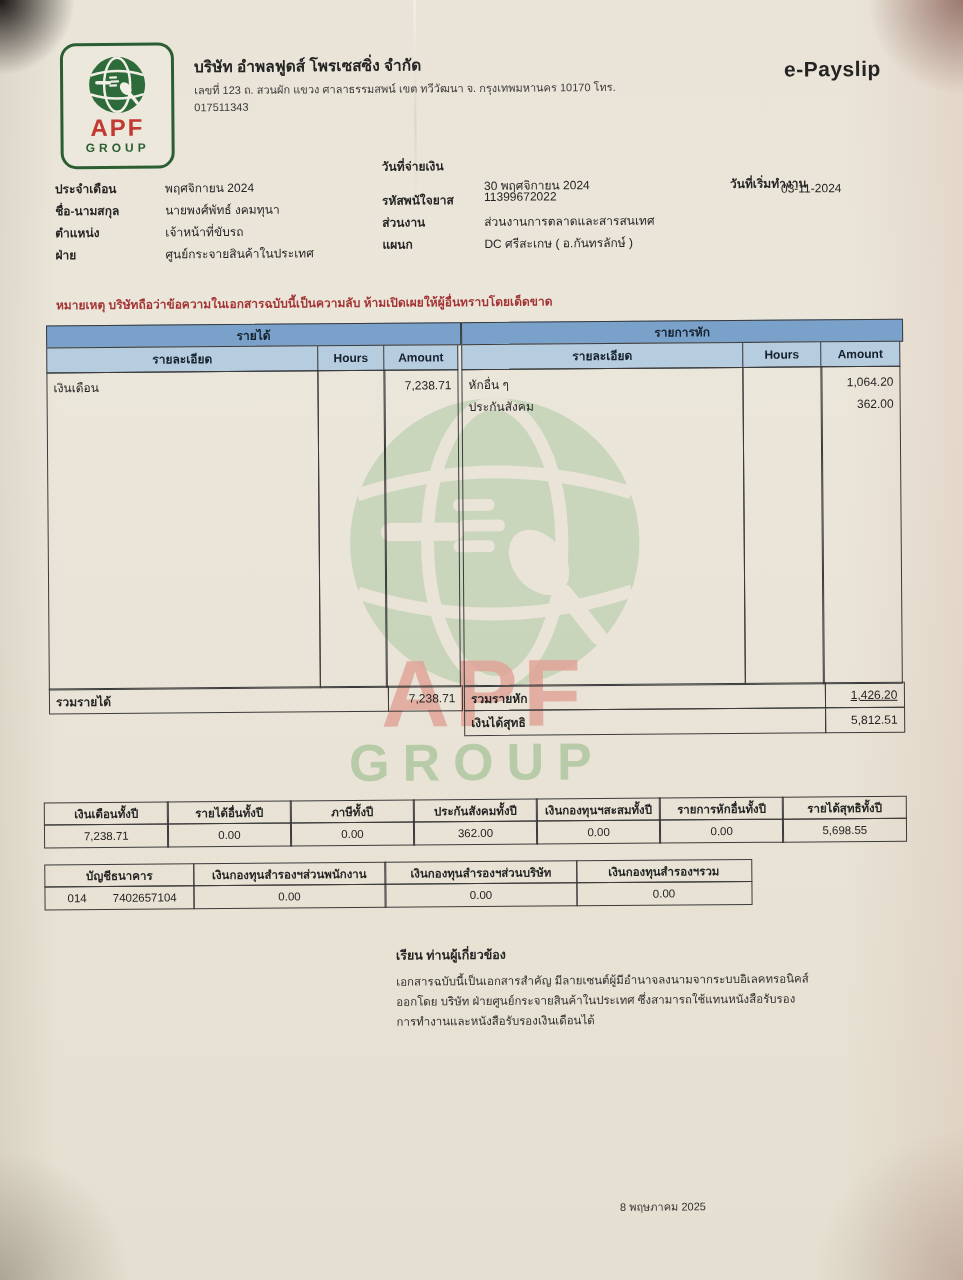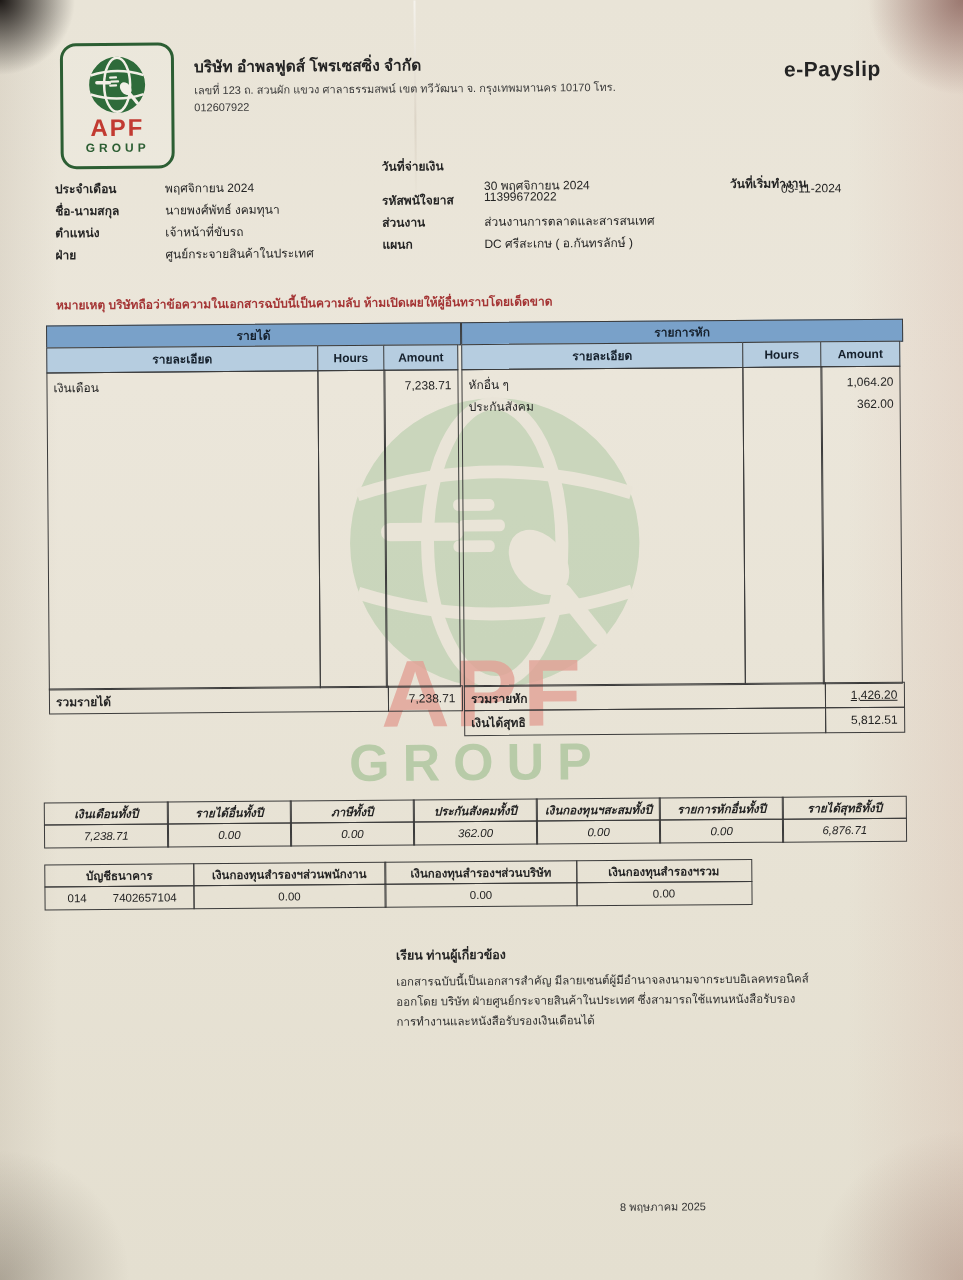--- a/index.html
+++ b/index.html
@@ -66,21 +66,21 @@
   .trow{height:26px;display:flex;margin-top:-1.5px;}
   .trow .c{border:1.5px solid #3b3b3b;box-sizing:border-box;display:flex;align-items:center;font-size:12px;}
   .trow .c + .c{margin-left:-1.5px;}
   .trow .label{padding-left:6px;font-weight:bold;}
   .trow .amt{justify-content:flex-end;padding-right:6px;}
 
   
   .yearly{left:42px;top:799px;width:863px;z-index:2;}
   .yrow{display:flex;}
   .ycell{flex:1;border:1.5px solid #3b3b3b;box-sizing:border-box;height:24px;display:flex;
-    align-items:center;justify-content:center;font-size:11.5px;font-style:italic;}
+    align-items:center;justify-content:center;font-size:11.5px;}
   .ycell + .ycell{margin-left:-1.5px;}
   .yrow + .yrow .ycell{margin-top:-1.5px;}
   .yhead .ycell{font-weight:bold;height:23px;}
 
   
   .bank{left:42px;top:861px;width:712px;z-index:2;}
   .bcell{border:1.5px solid #3b3b3b;box-sizing:border-box;height:24px;display:flex;
     align-items:center;justify-content:center;font-size:11.5px;}
   .bcell + .bcell{margin-left:-1.5px;}
   .bank .yrow + .yrow .bcell{margin-top:-1.5px;}
@@ -142,21 +142,21 @@
           <rect x="79" y="78" width="6.5" height="28" rx="3"></rect>
         </g>
       </g>
     </svg>
     <div class="logo-apf">APF</div>
     <div class="logo-group">GROUP</div>
   </div>
 
   <div class="abs company-name">บริษัท อำพลฟูดส์ โพรเซสซิ่ง จำกัด</div>
   <div class="abs company-address">เลขที่ 123 ถ. สวนผัก แขวง ศาลาธรรมสพน์ เขต ทวีวัฒนา จ. กรุงเทพมหานคร 10170 โทร.</div>
-  <div class="abs company-phone">012607922</div>
+  <div class="abs company-phone">017511343</div>
   <div class="abs payslip-title">e-Payslip</div>
 
   <div class="abs lbl" style="left:58px;top:176px;">ประจำเดือน</div>
   <div class="abs val" style="left:168px;top:176px;">พฤศจิกายน 2024</div>
   <div class="abs lbl" style="left:58px;top:198px;">ชื่อ-นามสกุล</div>
   <div class="abs val" style="left:168px;top:198px;">นายพงศ์พัทธ์ งคมทุนา</div>
   <div class="abs lbl" style="left:58px;top:220px;">ตำแหน่ง</div>
   <div class="abs val" style="left:168px;top:220px;">เจ้าหน้าที่ขับรถ</div>
   <div class="abs lbl" style="left:58px;top:242px;">ฝ่าย</div>
   <div class="abs val" style="left:168px;top:242px;">ศูนย์กระจายสินค้าในประเทศ</div>
@@ -239,21 +239,21 @@
       <div class="ycell">รายการหักอื่นทั้งปี</div>
       <div class="ycell">รายได้สุทธิทั้งปี</div>
     </div>
     <div class="yrow">
       <div class="ycell">7,238.71</div>
       <div class="ycell">0.00</div>
       <div class="ycell">0.00</div>
       <div class="ycell">362.00</div>
       <div class="ycell">0.00</div>
       <div class="ycell">0.00</div>
-      <div class="ycell">6,876.71</div>
+      <div class="ycell">5,698.55</div>
     </div>
   </div>
 
   <div class="abs bank">
     <div class="yrow yhead">
       <div class="bcell bw1">บัญชีธนาคาร</div>
       <div class="bcell bw2">เงินกองทุนสำรองฯส่วนพนักงาน</div>
       <div class="bcell bw3">เงินกองทุนสำรองฯส่วนบริษัท</div>
       <div class="bcell bw4">เงินกองทุนสำรองฯรวม</div>
     </div>

